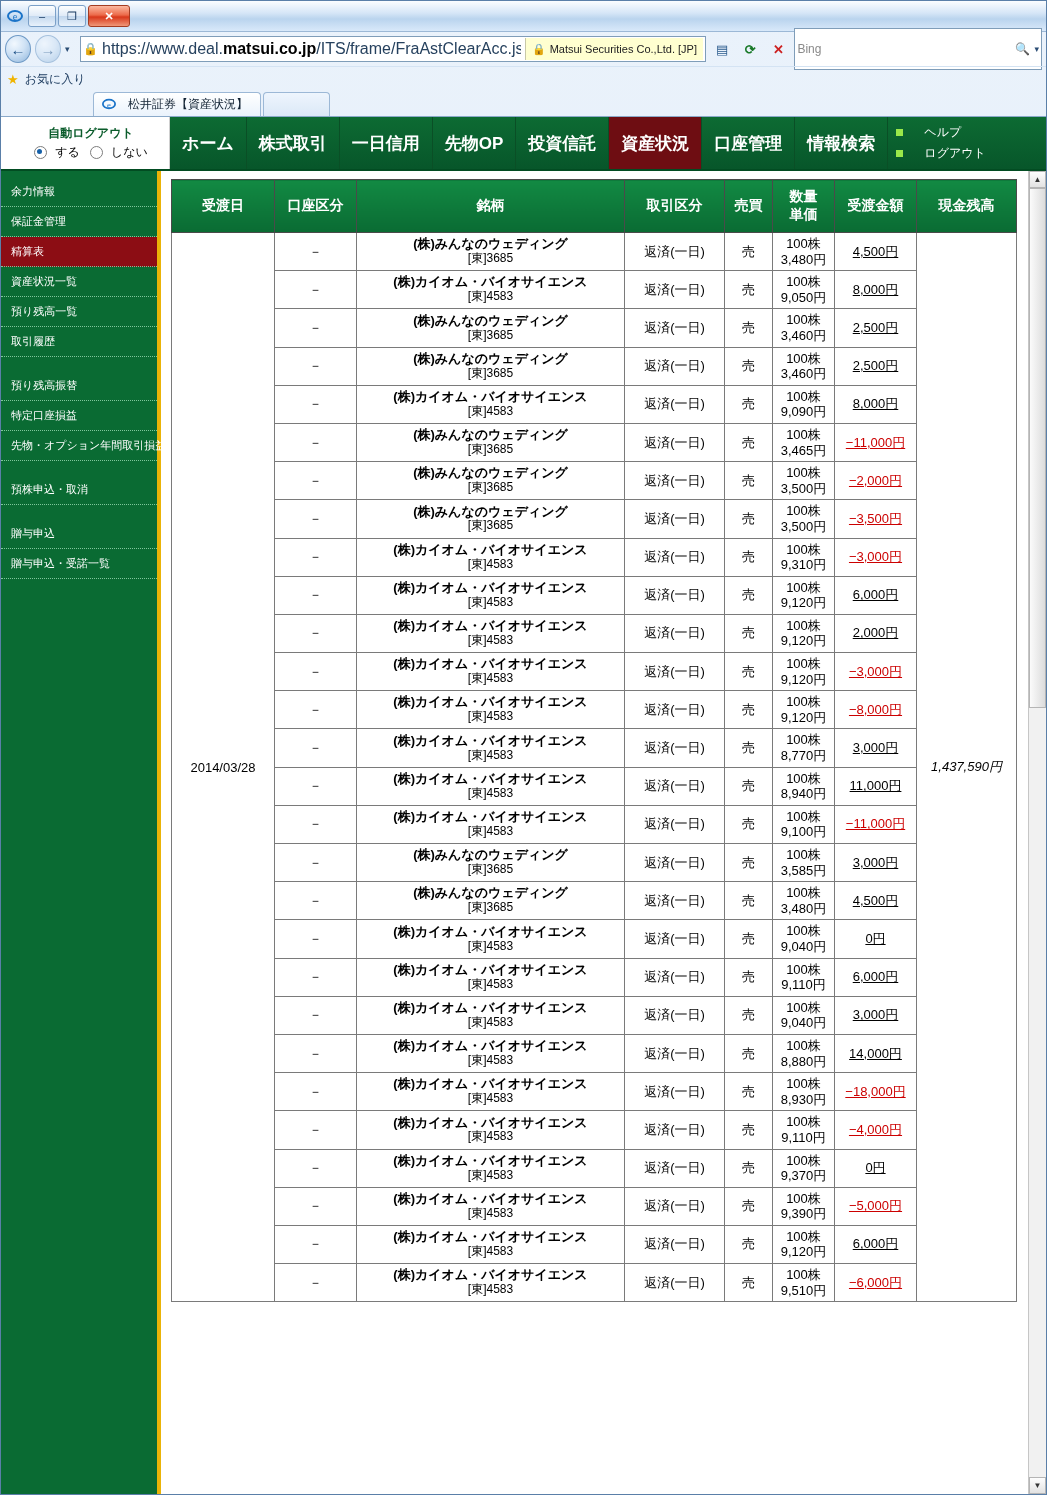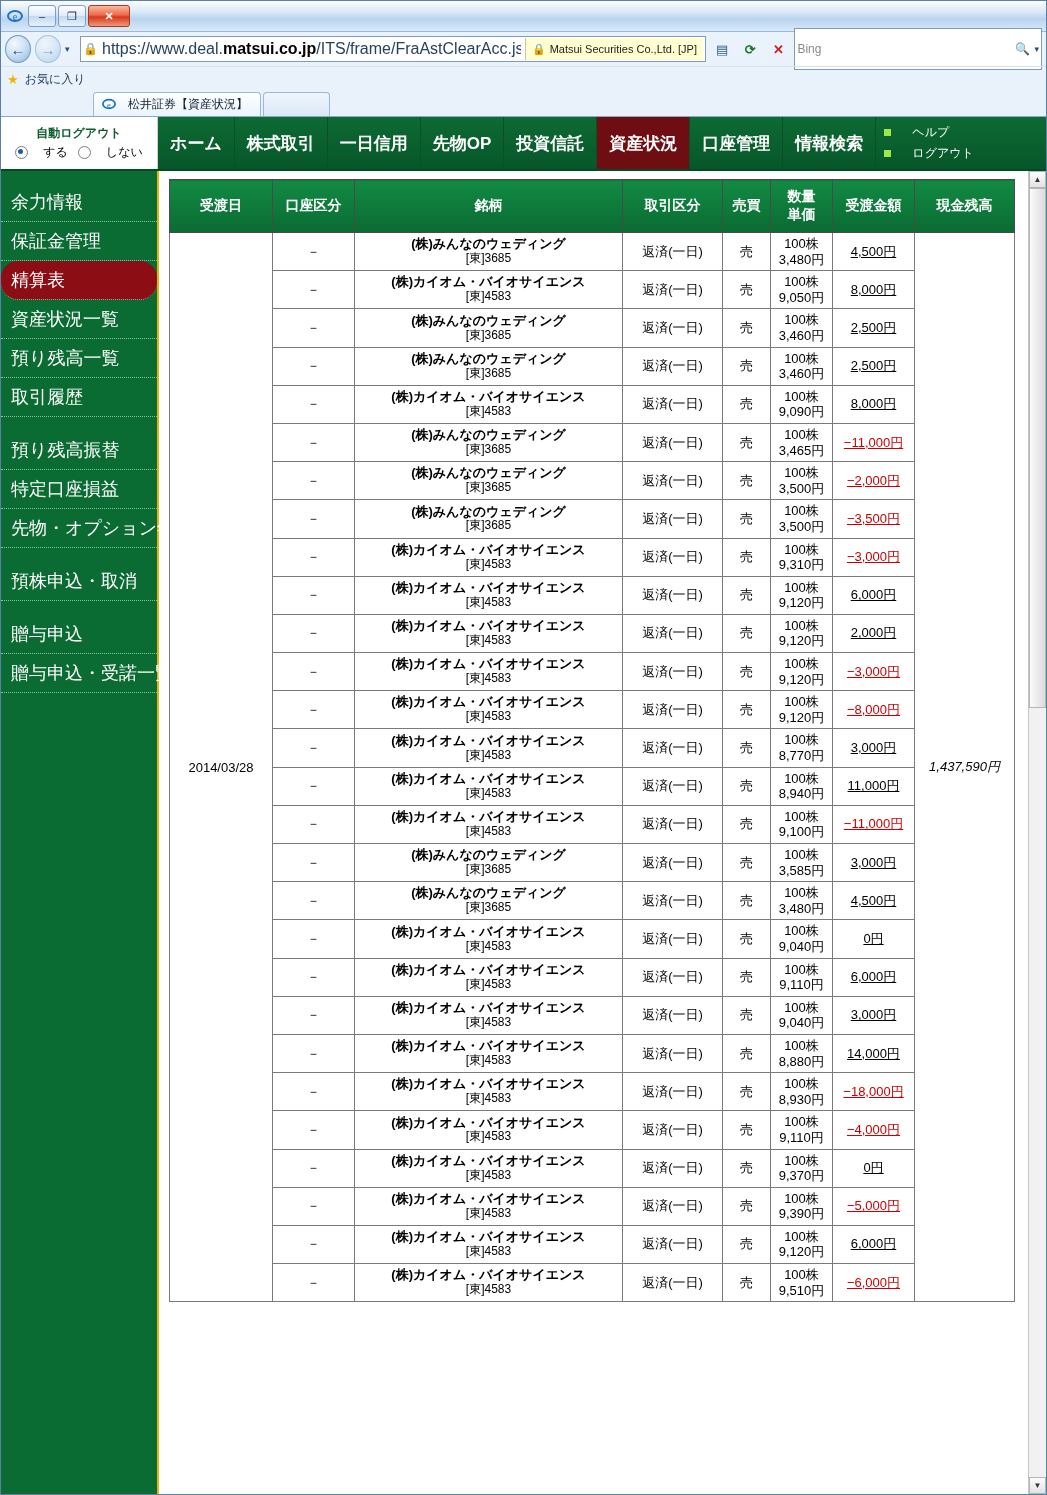--- a/index.html
+++ b/index.html
@@ -146,23 +146,24 @@
     height: 52px;
     background: linear-gradient(180deg,#0d6b33 0%, #07562a 100%);
     display: flex; align-items: stretch;
     border-bottom: 2px solid #024c22;
   }
   .autologout {
     width: 156px; background:#fff; color:#0a5c2b;
     display:flex; flex-direction:column; align-items:center; justify-content:center;
     font-size: 12px; font-weight: bold; gap:2px;
     border-right: 1px solid #cfcfcf;
+    padding-left: 12px;
   }
   .autologout .radios { display:flex; gap:10px; font-weight: normal; color:#000; font-size: 12px; }
-  .radio-pill { display:flex; align-items:center; gap:15px; }
+  .radio-pill { display:flex; align-items:center; gap:8px; }
   .rb {
     width:11px;height:11px;border-radius:50%;
     border:1px solid #7d7d7d;background:#fff; display:inline-block; position:relative;
   }
   .rb.on::after {
     content:""; position:absolute; left:2px; top:2px;
     width:5px;height:5px;border-radius:50%;background:#1560a8;
   }
   .navitem {
     display:flex; align-items:center; justify-content:center;
@@ -179,30 +180,30 @@
   }
   .nav-help div { display:flex; align-items:center; gap:21px; white-space:nowrap;}
   .sqm { width:7px;height:7px;background:#9ae84a; display:inline-block; }
 
   
   .body-row { flex: 1 1 auto; display:flex; min-height: 0; }
   .sidebar {
     width: 156px; flex: none;
     background: #0a6b33;
     color:#fff;
-    padding-top: 12px;
-    font-size: 18px;
-    border-right: 2px solid #eab308;
+    padding-top: 6px;
+    font-size: 11px;
+    border-right: 4px solid #eab308;
   }
   .side-item {
     padding: 7px 8px 7px 10px;
     border-bottom: 1px dotted #7fc79b;
     white-space: nowrap;
   }
-  .side-item.active { background:#8c0d14;border-radius:17px; }
+  .side-item.active { background:#8c0d14; }
   .side-gap { height: 14px; }
 
   .content {
     flex: 1 1 auto; min-width: 0; position: relative;
     background:#fff;
     display:flex;
   }
   .table-wrap {
     flex: 1 1 auto; overflow: hidden; padding: 8px 6px 0 10px;
   }

